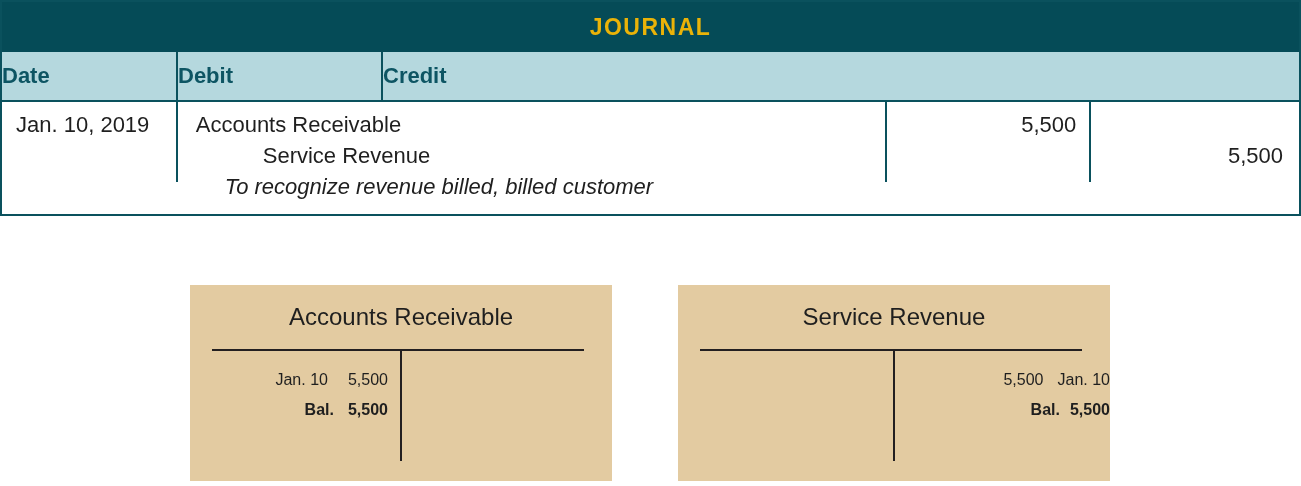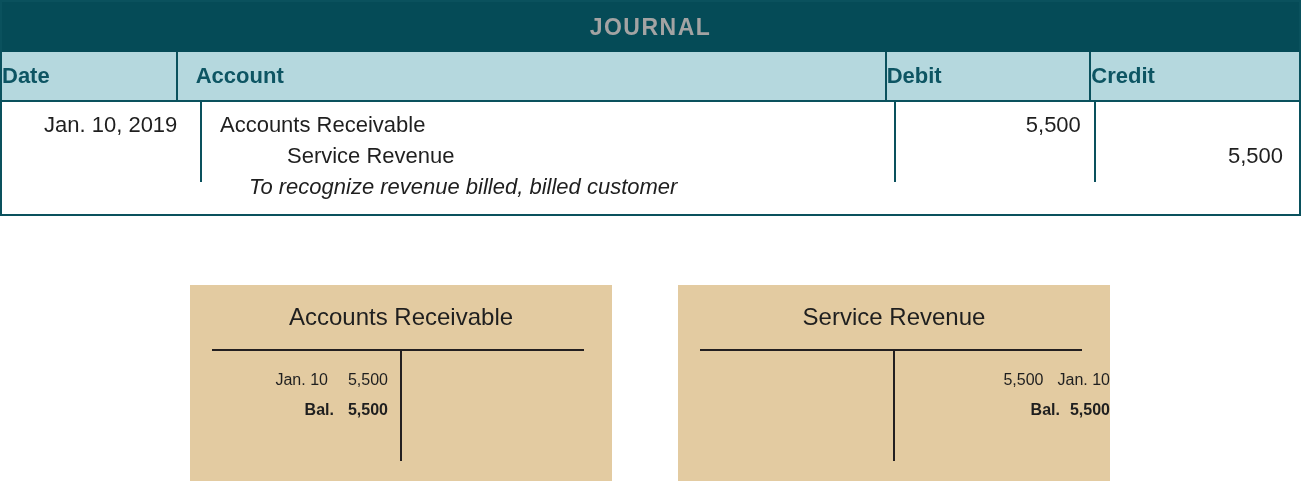--- a/index.html
+++ b/index.html
@@ -19,21 +19,21 @@
     top: 0; left: 0;
     width: 1301px;
     height: 216px;
     border: 2px solid #0a515d;
     box-sizing: border-box;
     background: #ffffff;
   }
   .journal-title-row {
     height: 50px;
     background: #054b57;
-    color: #a3a3a3;
+    color: #eab308;
     font-size: 23px;
     font-weight: bold;
     letter-spacing: 1.5px;
     text-align: center;
     line-height: 50px;
   }
   .journal-header-row {
     display: flex;
     height: 48px;
     background: #b5d8de;
@@ -42,21 +42,20 @@
   .journal-header-row .hcell {
     box-sizing: border-box;
     font-size: 22px;
     font-weight: bold;
     color: #0d5563;
     line-height: 48px;
   }
   .journal-body {
     display: flex;
     height: 80px;
-    padding-left: 28px;
   }
   .cell { box-sizing: border-box; }
   .col-date   { width: 176px; border-right: 2px solid #0a515d; }
   .col-account{ width: 710px; border-right: 2px solid #0a515d; }
   .col-debit  { width: 205px; border-right: 2px solid #0a515d; }
   .col-credit { width: 208px; }
 
   .hcell.col-date    { }
   .hcell.col-account { padding-left: 18px; }
   .hcell.col-debit,
@@ -142,21 +141,20 @@
 </head>
 <body>
 
 <div class="page">
 
   <div class="journal">
     <div class="journal-title-row">JOURNAL</div>
 
     <div class="journal-header-row">
       <div class="hcell col-date">Date</div>
-      <div class="hcell col-account">Account</div>
       <div class="hcell col-debit">Debit</div>
       <div class="hcell col-credit">Credit</div>
     </div>
 
     <div class="journal-body">
       <div class="cell col-date">
         <div class="bline date-line">Jan. 10, 2019</div>
       </div>
       <div class="cell col-account">
         <div class="bline acct-line-1">Accounts Receivable</div>

